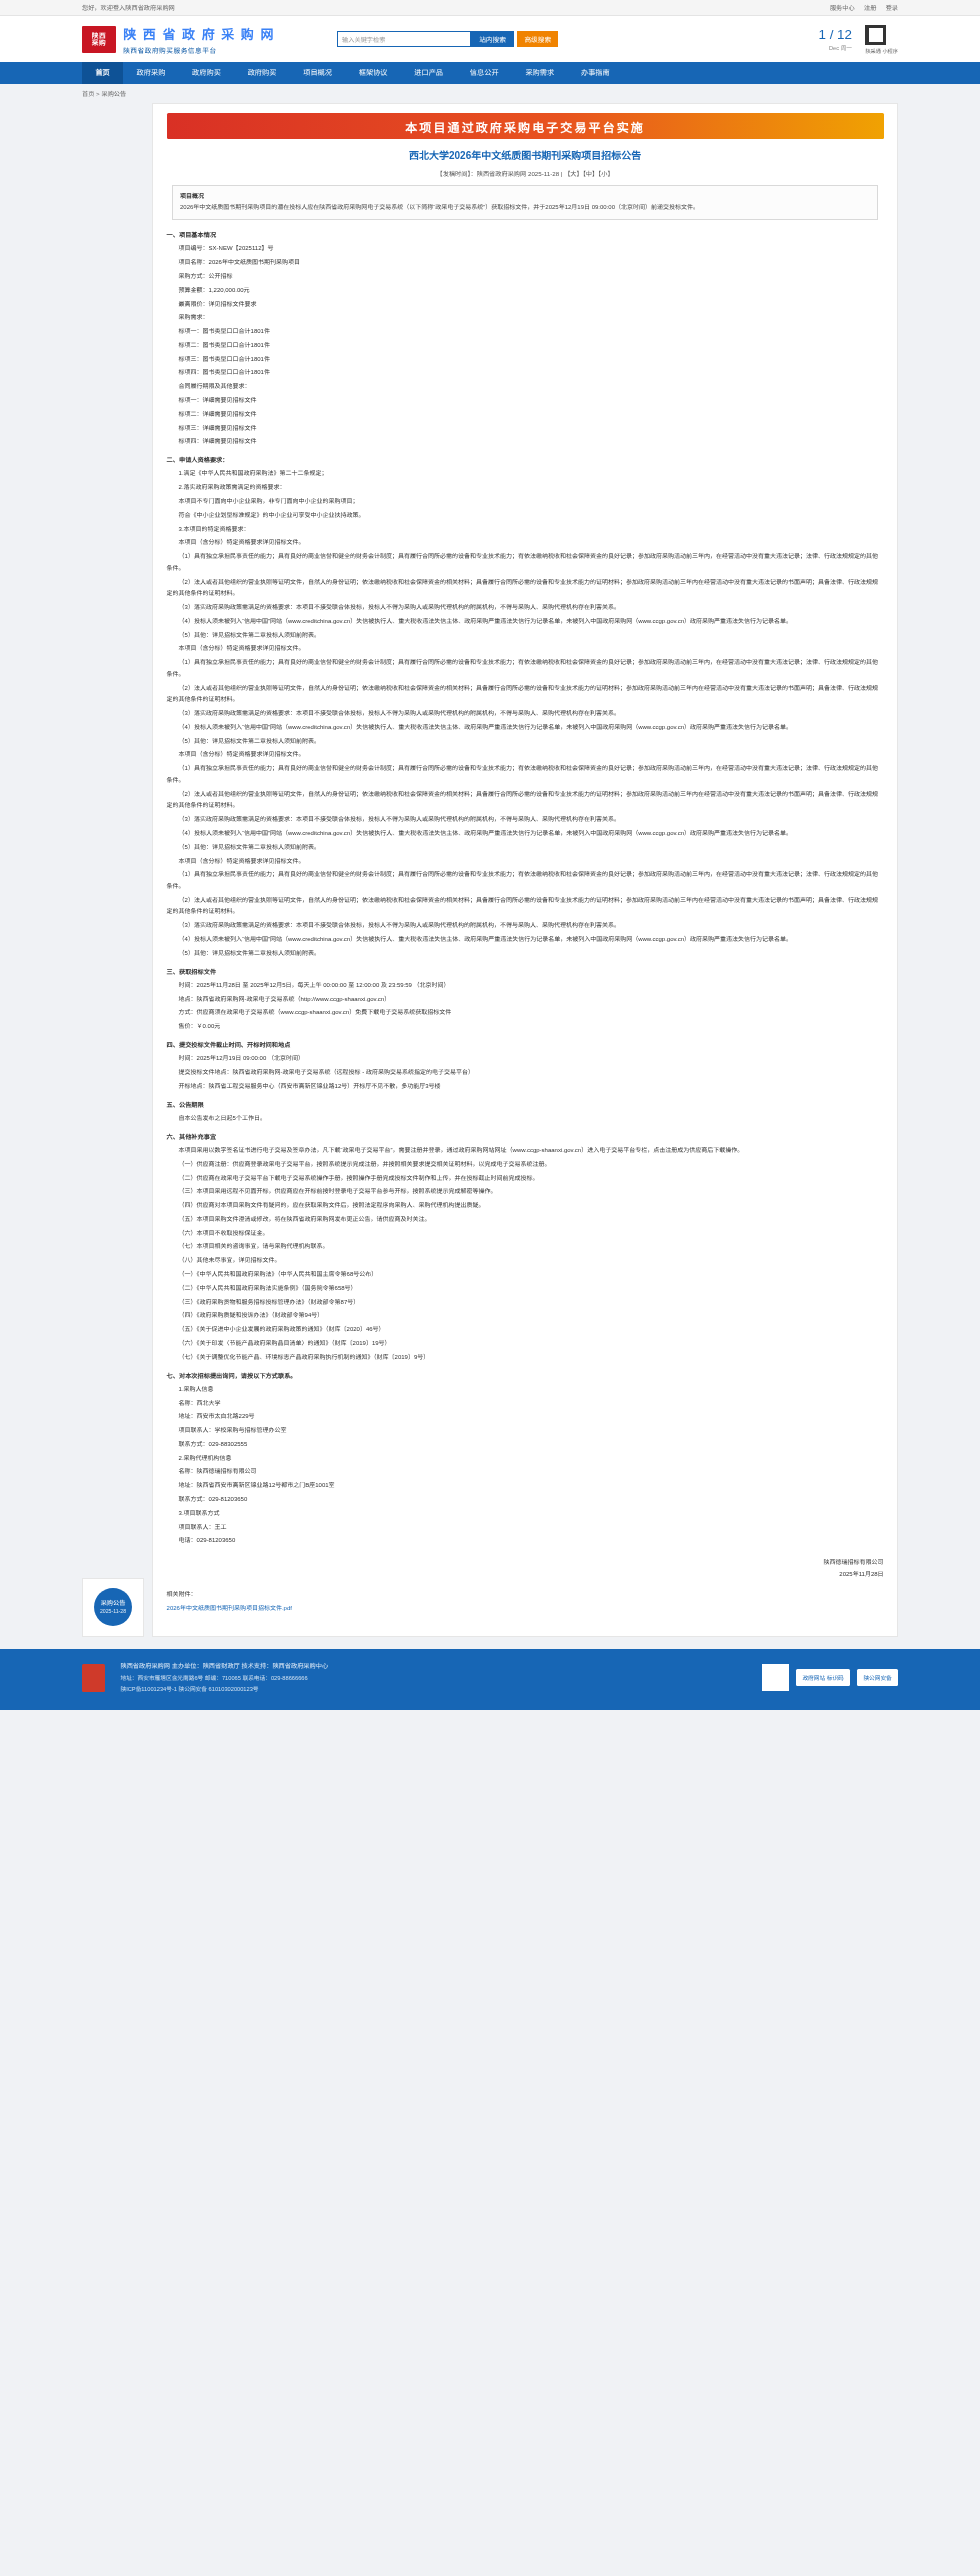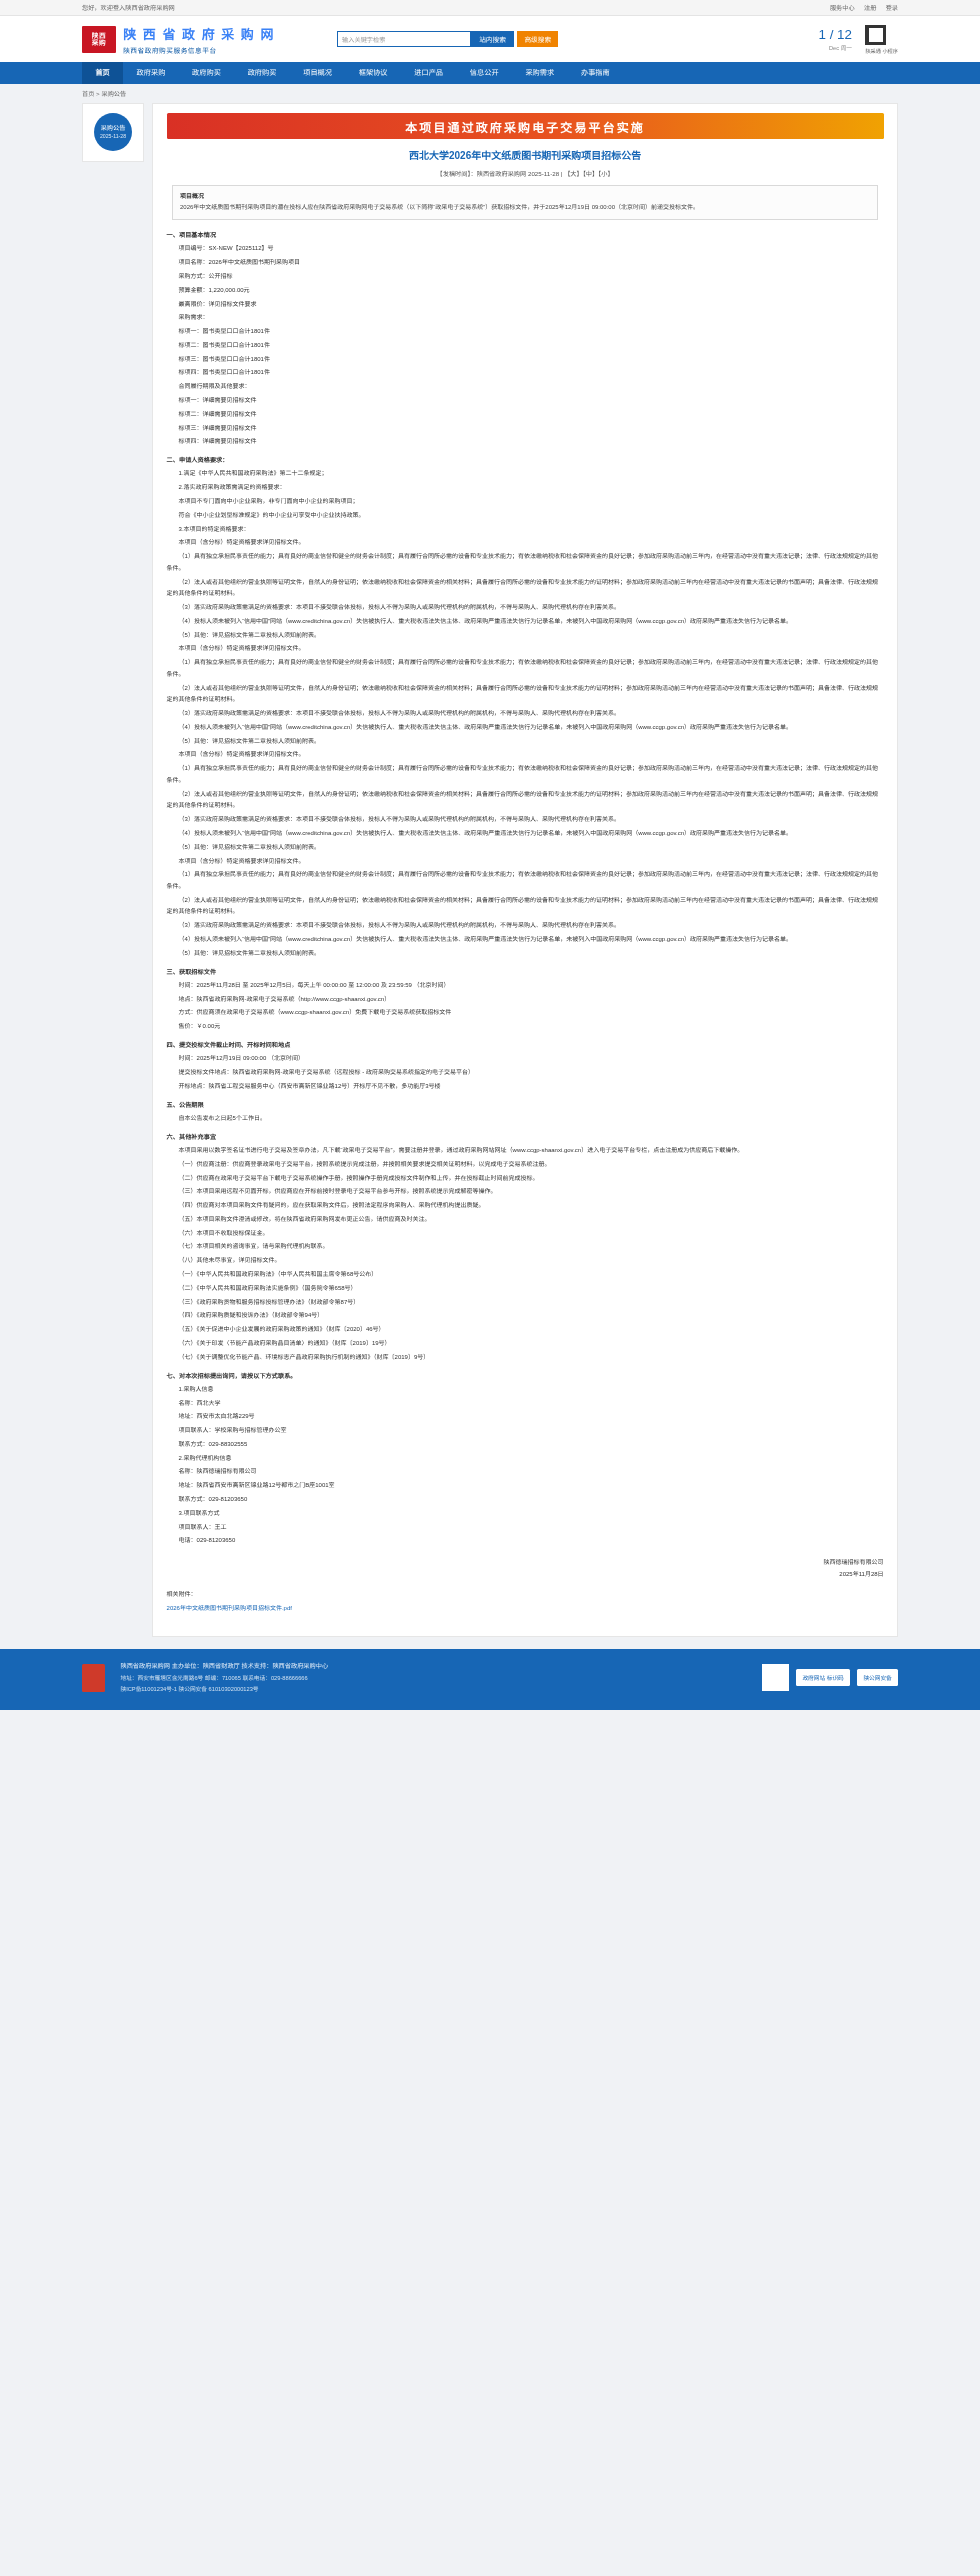--- a/index.html
+++ b/index.html
@@ -87,21 +87,21 @@
   .nav-item.active { background:#0e5296; font-weight:bold; }
 
   
   .crumb {
     padding: 5.2px 82px;
     font-size: 6.2px;
     color: #666;
   }
 
   
-  .layout { display:flex; padding: 0 82px 12.4px 82px; gap: 8.2px; align-items:flex-start;}
+  .layout { display:flex; padding: 0 82px 12.4px 82px; gap: 8.2px; align-items:flex-end;}
   .side {
     width: 62px; background:#fff; border:0.5px solid #e6e6e6; padding: 6.2px 0 9.3px 0;
     text-align:center;
   }
   .side-badge {
     width: 38px; height: 38px; border-radius: 50%; margin: 3.1px auto 0 auto;
     background:#1766b5; color:#fff; display:flex; flex-direction:column;
     align-items:center; justify-content:center; font-size:6.2px; line-height:1.4;
   }
   .side-badge .sb2 { font-size:5.2px; opacity:.85; }

